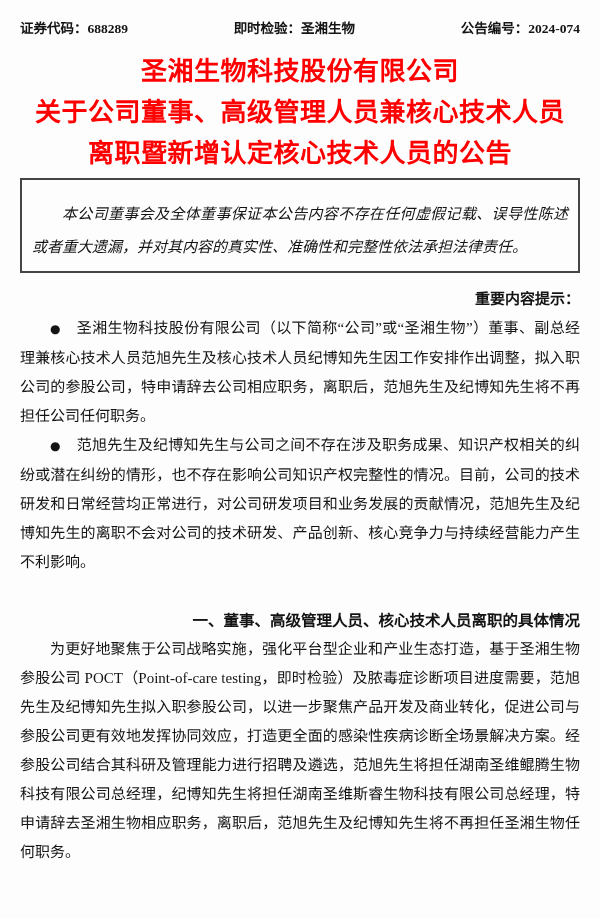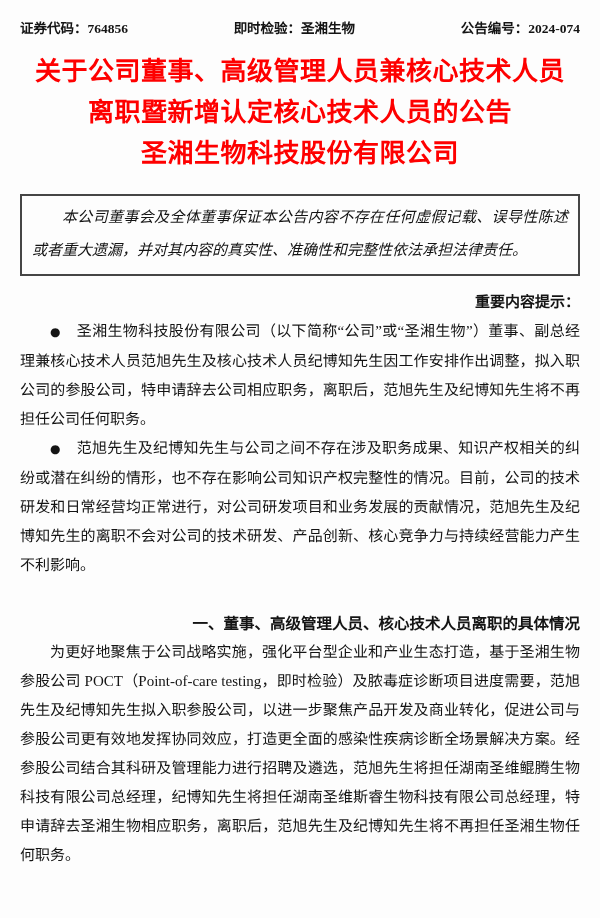--- a/index.html
+++ b/index.html
@@ -34,23 +34,23 @@
     font-weight: 700;
     font-size: 26px;
     line-height: 41px;
     letter-spacing: 0.5px;
     text-align: center;
     color: #fe0000;
   }
   .doc-title .t-line { display: block; }
   
   .disclaimer {
-    margin-top: 20px;
+    margin-top: 4px;
     border: 2px solid #454545;
-    padding: 5px 10px 7px 10px;
+    padding: 18px 10px 7px 10px;
     background: #fdfdfd;
   }
   .disclaimer p {
     margin: 0;
     font-style: italic;
     font-size: 15px;
     line-height: 33px;
     text-indent: 2em;
     text-align: justify;
   }
@@ -82,28 +82,28 @@
     text-indent: 2em;
     text-align: right;
   }
 </style>
 </head>
 <body>
 
 <div class="page">
 
   <div class="doc-header">
-    <span>证券代码：764856</span>
+    <span>证券代码：688289</span>
     <span>即时检验：圣湘生物</span>
     <span>公告编号：2024-074</span>
   </div>
 
   <h1 class="doc-title">
+    <span class="t-line">圣湘生物科技股份有限公司</span>
     <span class="t-line">关于公司董事、高级管理人员兼核心技术人员离职暨新增认定核心技术人员的公告</span>
-    <span class="t-line">圣湘生物科技股份有限公司</span>
   </h1>
 
   <div class="disclaimer">
     <p>本公司董事会及全体董事保证本公告内容不存在任何虚假记载、误导性陈述或者重大遗漏，并对其内容的真实性、准确性和完整性依法承担法律责任。</p>
   </div>
 
   <p class="notice-heading">重要内容提示：</p>
 
   <p class="para">
     <span class="bullet-glyph">●</span><span>圣湘生物科技股份有限公司（以下简称“公司”或“圣湘生物”）董事、副总经理兼核心技术人员范旭先生及核心技术人员纪博知先生因工作安排作出调整，拟入职公司的参股公司，特申请辞去公司相应职务，离职后，范旭先生及纪博知先生将不再担任公司任何职务。</span>

